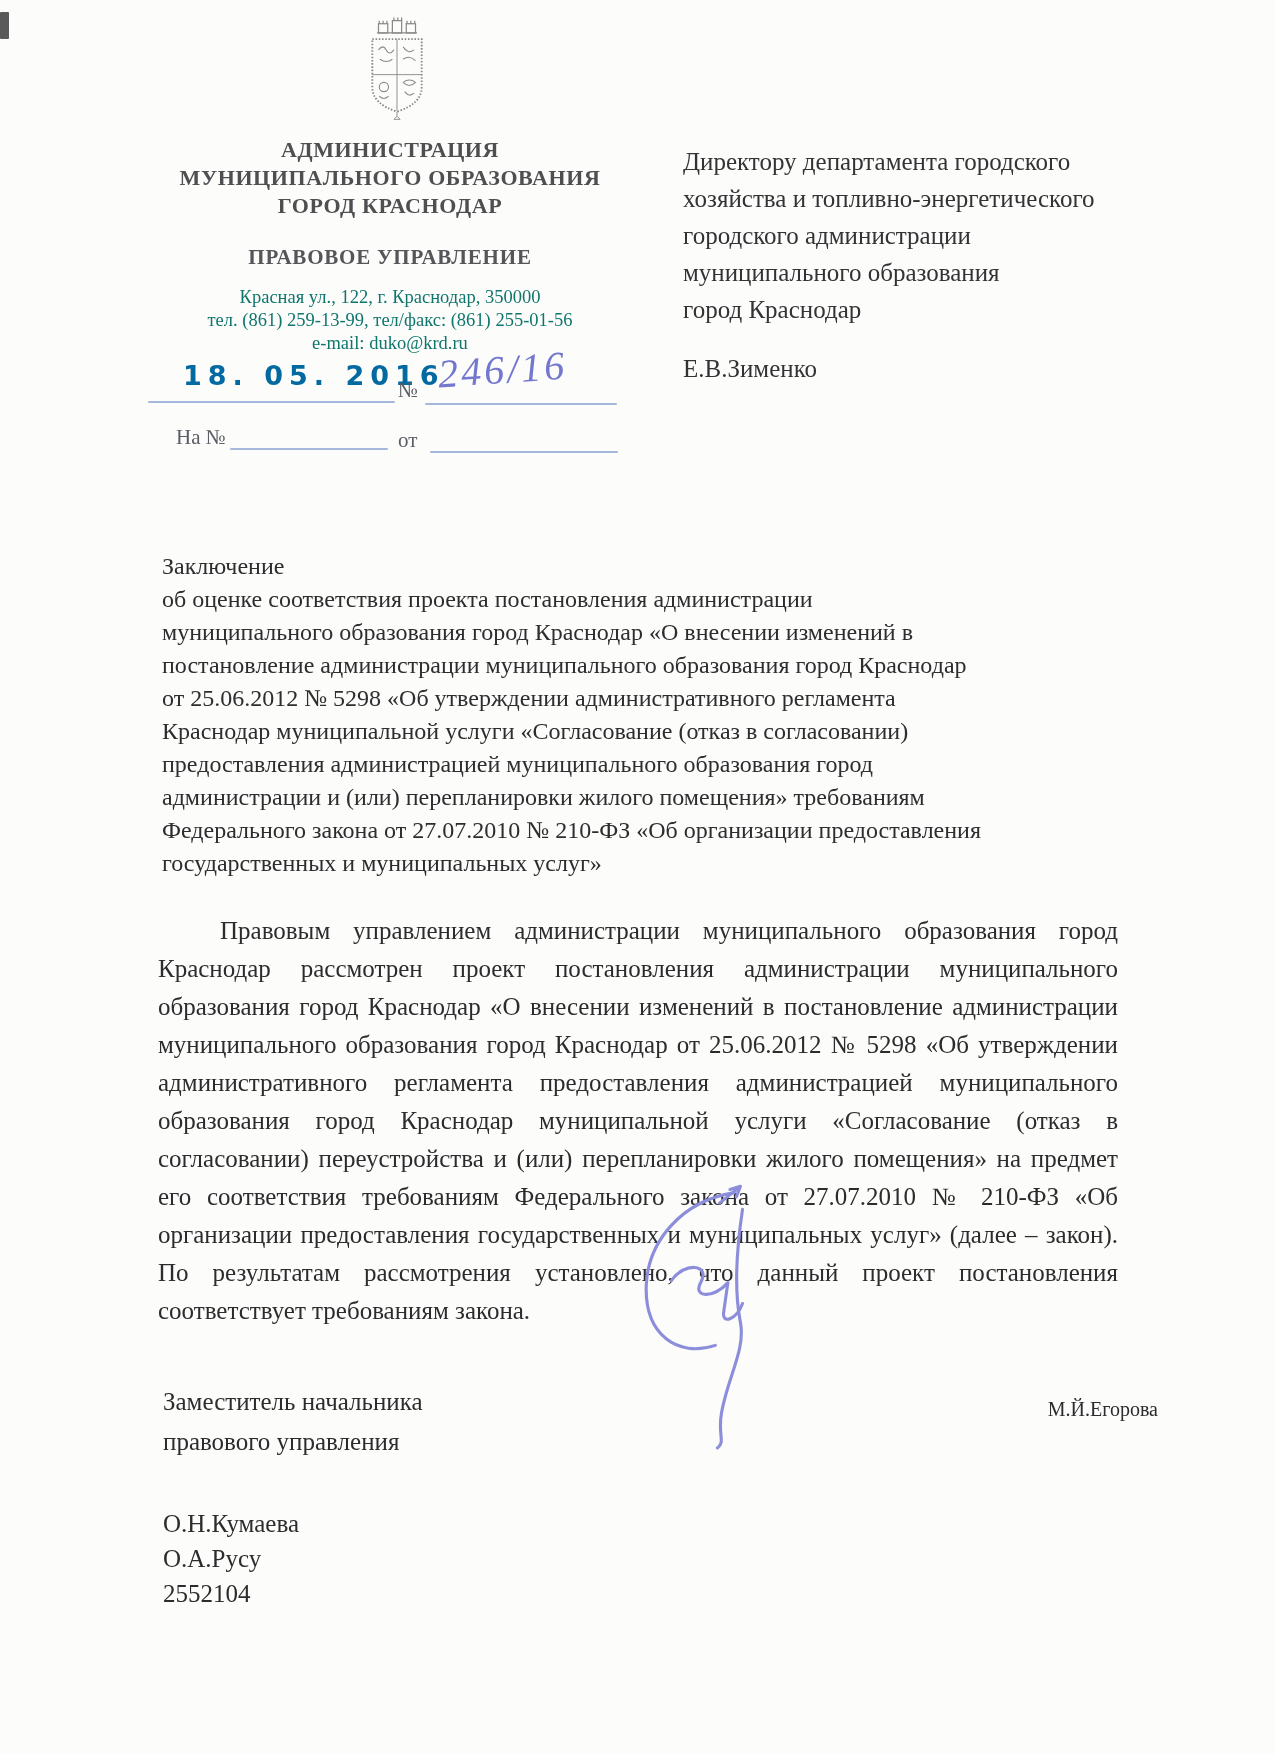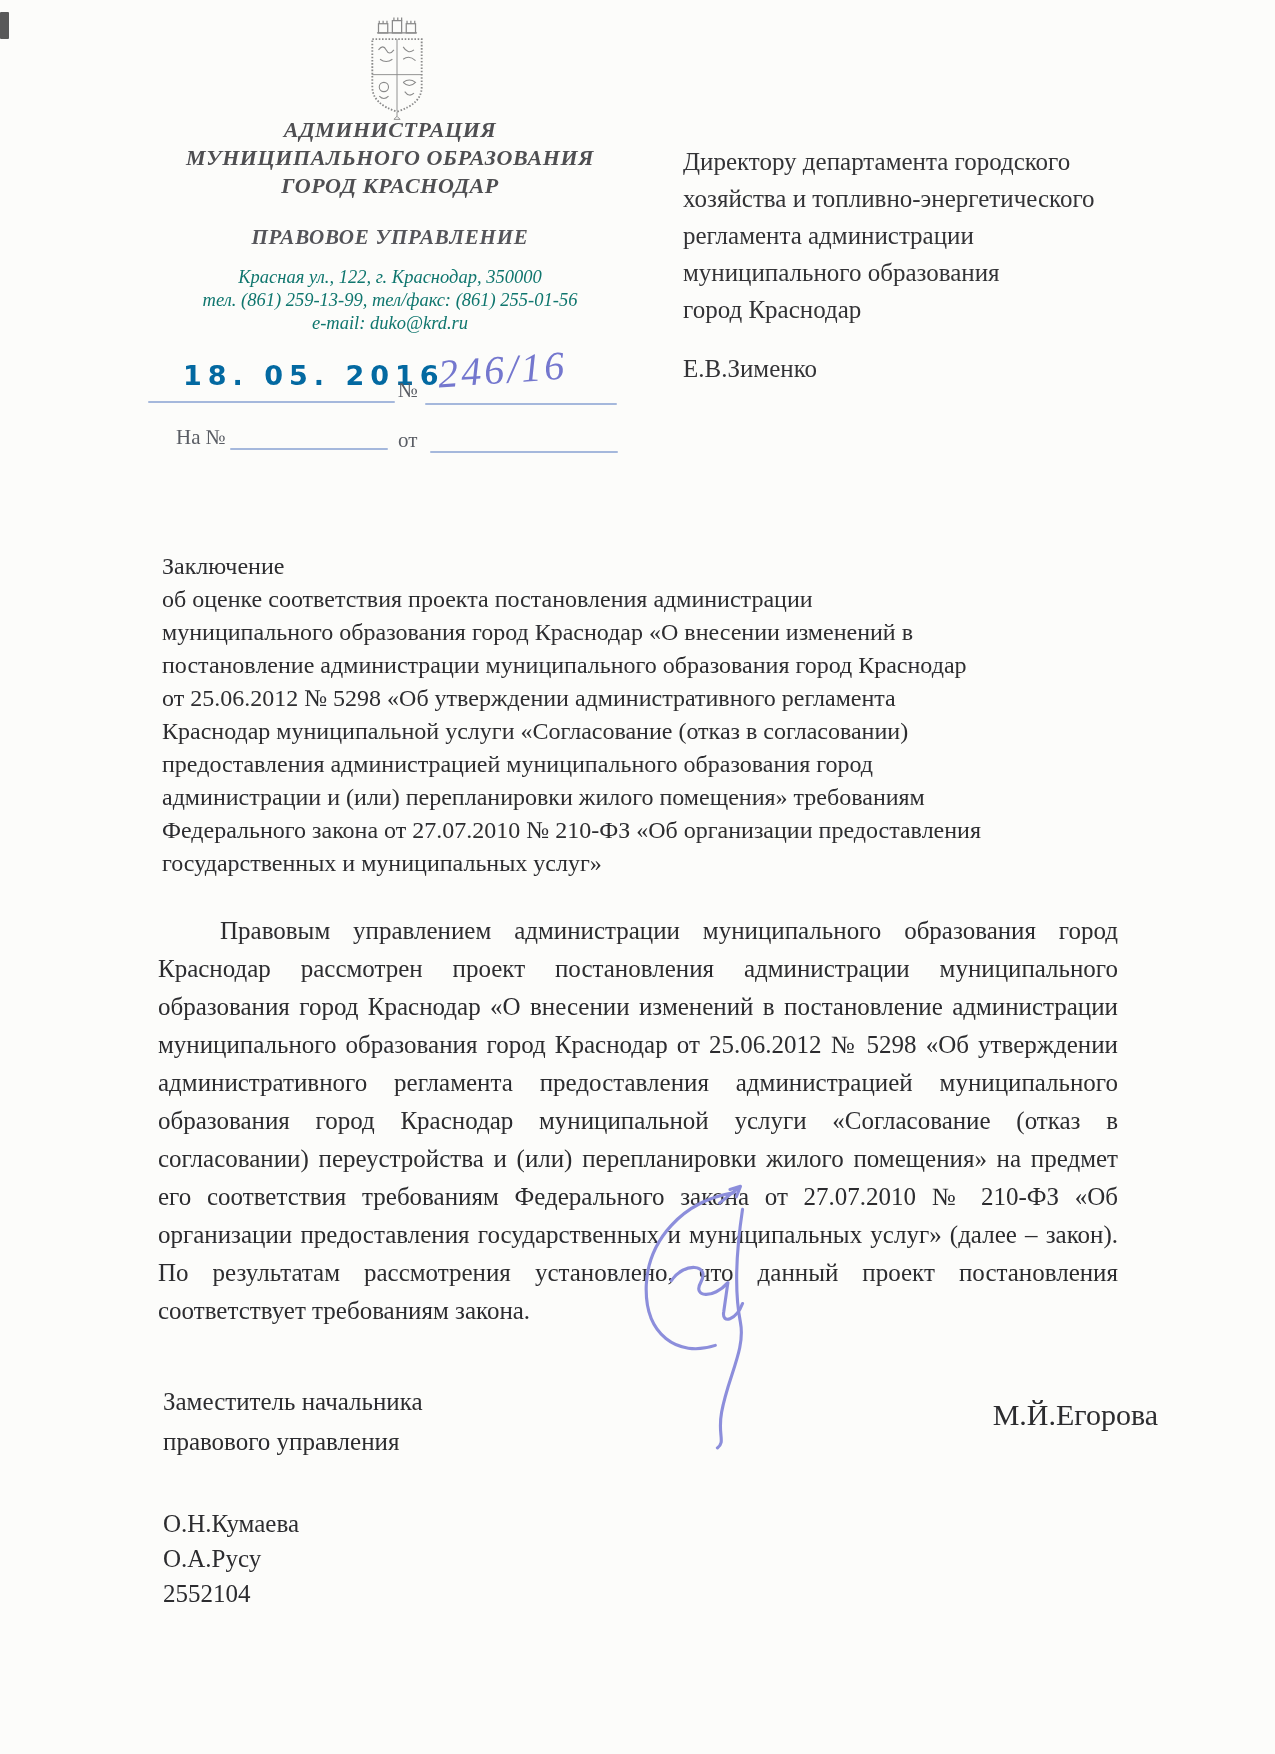--- a/index.html
+++ b/index.html
@@ -12,21 +12,21 @@
     position:relative;width:1275px;height:1754px;
     background:#fcfcfa;overflow:hidden;
     color:#2e2e2e;
   }
   .scan-mark{
     position:absolute;left:0;top:12px;width:9px;height:27px;
     background:#3c3c3c;opacity:.85;border-radius:1px;
   }
   .coat{position:absolute;left:358px;top:16px;width:78px;height:108px;}
   .letterhead{
-    position:absolute;left:150px;top:116px;width:480px;text-align:center;font-style:italic;
+    position:absolute;left:150px;top:136px;width:480px;text-align:center;
   }
   .org-line{
     font-size:22px;font-weight:bold;line-height:28px;color:#4f4f52;
     letter-spacing:.6px;
   }
   .dept-line{
     margin-top:25px;font-size:21px;font-weight:bold;color:#55555a;
     letter-spacing:.8px;
   }
   .addr{margin-top:16px;font-size:18.5px;line-height:23px;color:#0f766e;}
@@ -61,21 +61,21 @@
     font-size:25px;line-height:38px;text-align:justify;text-indent:62px;
     color:#2c2c2f;
   }
   .sig-position{
     position:absolute;left:163px;top:1382px;font-size:25px;line-height:40px;
     color:#2c2c2f;
   }
   .sig-svg{position:absolute;left:618px;top:1178px;width:180px;height:272px;}
   .signer-name{
     position:absolute;left:938px;top:1398px;width:220px;text-align:right;
-    font-size:30px;color:#2c2c2f;
+    font-size:20px;color:#2c2c2f;
   }
   .footer{
     position:absolute;left:163px;top:1506px;font-size:25px;line-height:35px;
     color:#2c2c2f;
   }
 </style>
 </head>
 <body>
 
 <div class="page">
@@ -125,21 +125,21 @@
   <div class="rule" style="left:425px;top:403px;width:192px;"></div>
 
   <div class="ref-label" style="left:176px;top:425px;">На №</div>
   <div class="rule" style="left:230px;top:448px;width:158px;height:1.5px;"></div>
   <div class="ref-label" style="left:398px;top:428px;">от</div>
   <div class="rule" style="left:430px;top:451px;width:188px;height:1.5px;"></div>
 
   <div class="recipient">
     <div>Директору департамента городского</div>
     <div>хозяйства и топливно-энергетического</div>
-    <div>регламента администрации</div>
+    <div>городского администрации</div>
     <div>муниципального образования</div>
     <div>город Краснодар</div>
     <div class="recipient-name">Е.В.Зименко</div>
   </div>
 
   <div class="title-block">
     <div>Заключение</div>
     <div>об оценке соответствия проекта постановления администрации</div>
     <div>муниципального образования город Краснодар «О внесении изменений в</div>
     <div>постановление администрации муниципального образования город Краснодар</div>

